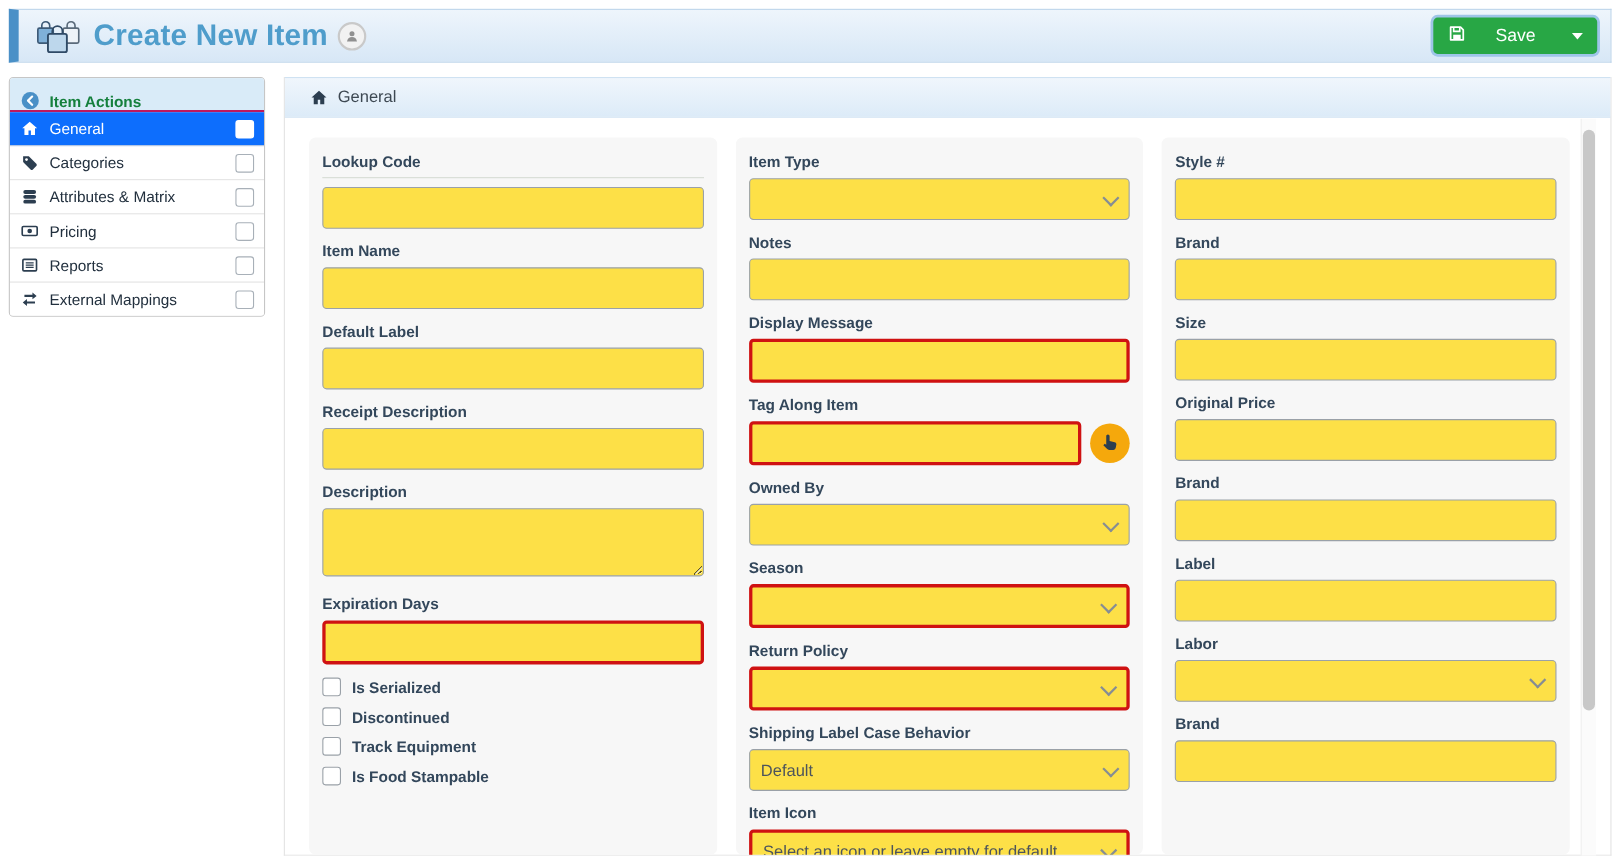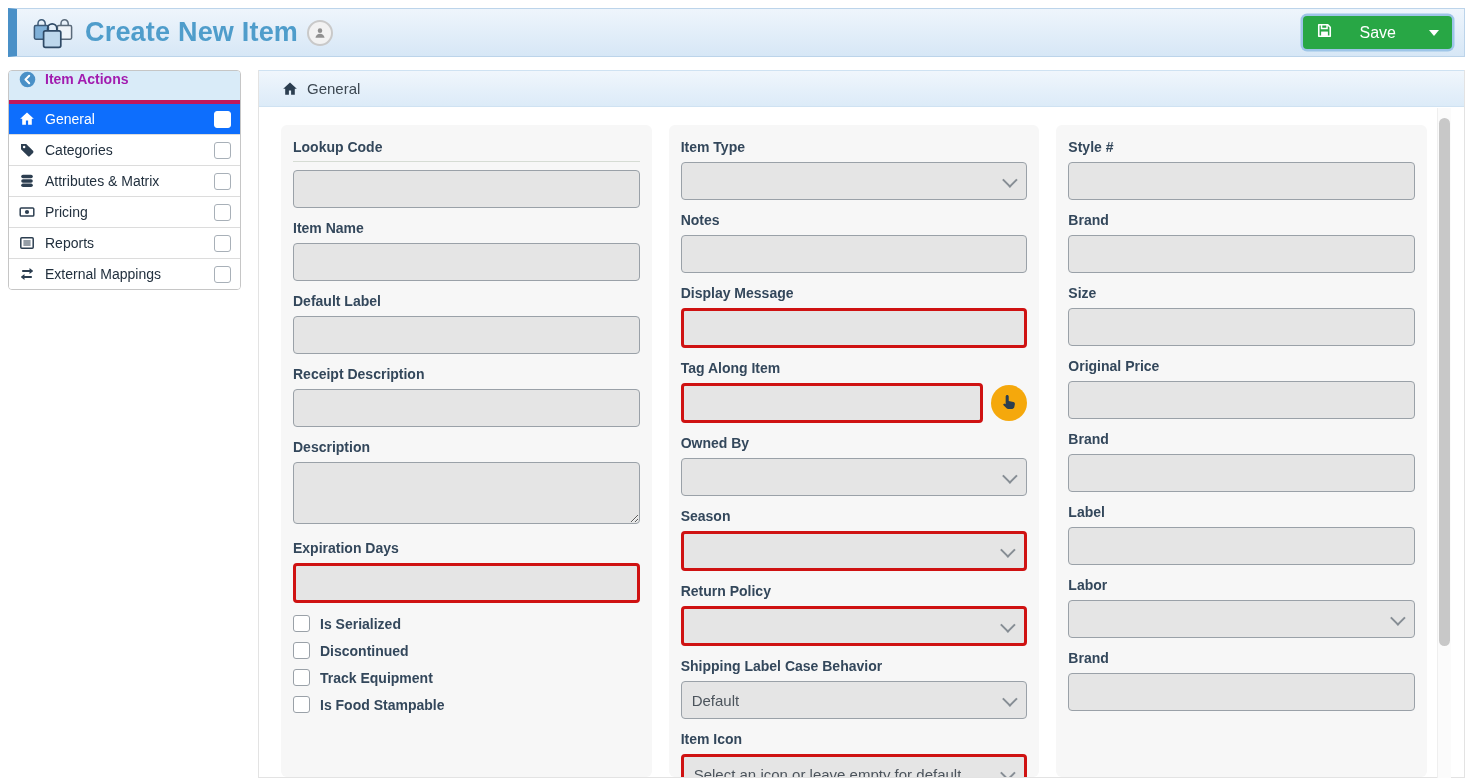--- a/index.html
+++ b/index.html
@@ -28,23 +28,23 @@
     font-family:inherit;box-shadow:0 0 0 2.5px #9ec5e8;
   }
   .save-caret{width:0;height:0;border-left:5px solid transparent;border-right:5px solid transparent;
     border-top:6px solid #fff;margin-left:6px;}
   
   .sidebar{
     position:absolute;left:8px;top:70px;width:233px;box-sizing:border-box;
     background:#fff;border:1px solid #c6c6c6;border-radius:4px;overflow:hidden;
   }
   .sidebar-header{
-    height:29px;background:#d9ebf8;border-bottom:4px solid #be185d;
-    display:flex;align-items:flex-start;gap:9px;padding:0 10px;
-    color:#a21caf;font-weight:bold;font-size:14px;
+    height:29px;background:#d9ebf8;border-bottom:2px solid #be185d;
+    display:flex;align-items:flex-end;gap:9px;padding:0 10px;
+    color:#15803d;font-weight:bold;font-size:14px;
   }
   .sidebar-header .ic{color:var(--accent,#4a90c7);display:flex;}
   .side-item{
     height:30px;display:flex;align-items:center;gap:10px;padding:0 9px 0 10px;
     border-bottom:1px solid #dcdcdc;color:#22303e;font-size:14px;cursor:pointer;background:#fff;
   }
   .side-item:last-child{border-bottom:none;}
   .side-item .ic{display:flex;color:#2c3e50;}
   .side-item .lbl{flex:1;}
   .side-item.active{background:var(--active,#0d6efd);color:#fff;}
@@ -70,21 +70,21 @@
   .columns{
     display:flex;gap:17px;align-items:stretch;box-sizing:border-box;
     padding:18px 37px 0 22px;height:calc(100% - 37px);
   }
   .panel{flex:1;background:#f7f7f7;border-radius:6px;padding:14px 12px;box-sizing:border-box;overflow:hidden;}
   
   .field{margin-bottom:12px;}
   .field-label{font-size:14px;font-weight:bold;color:#33475b;margin-bottom:7px;line-height:16px;}
   .field-label.underline{border-bottom:1px solid #d6dcd4;padding-bottom:6px;margin-bottom:8px;}
   .control{
-    width:100%;height:38px;box-sizing:border-box;background:#e5e5e5;
+    width:100%;height:38px;box-sizing:border-box;background:#fde047;
     border:1px solid #9aa1a8;border-radius:4px;
     font-family:inherit;font-size:15px;color:#444;padding:0 10px;outline:none;
   }
   textarea.control{height:62px;padding:6px 10px;resize:both;}
   .select{display:flex;align-items:center;justify-content:space-between;padding-right:12px;cursor:pointer;}
   .select .val{color:#4c545c;font-size:15px;white-space:nowrap;overflow:hidden;}
   .chev{width:9px;height:9px;border-right:2px solid #868d94;border-bottom:2px solid #868d94;
     transform:rotate(45deg) translateY(-2px);flex:none;}
   .invalid{border:3px solid var(--invalid,#cf1212);height:40px;}
   .row-with-btn{display:flex;align-items:center;gap:8px;}

